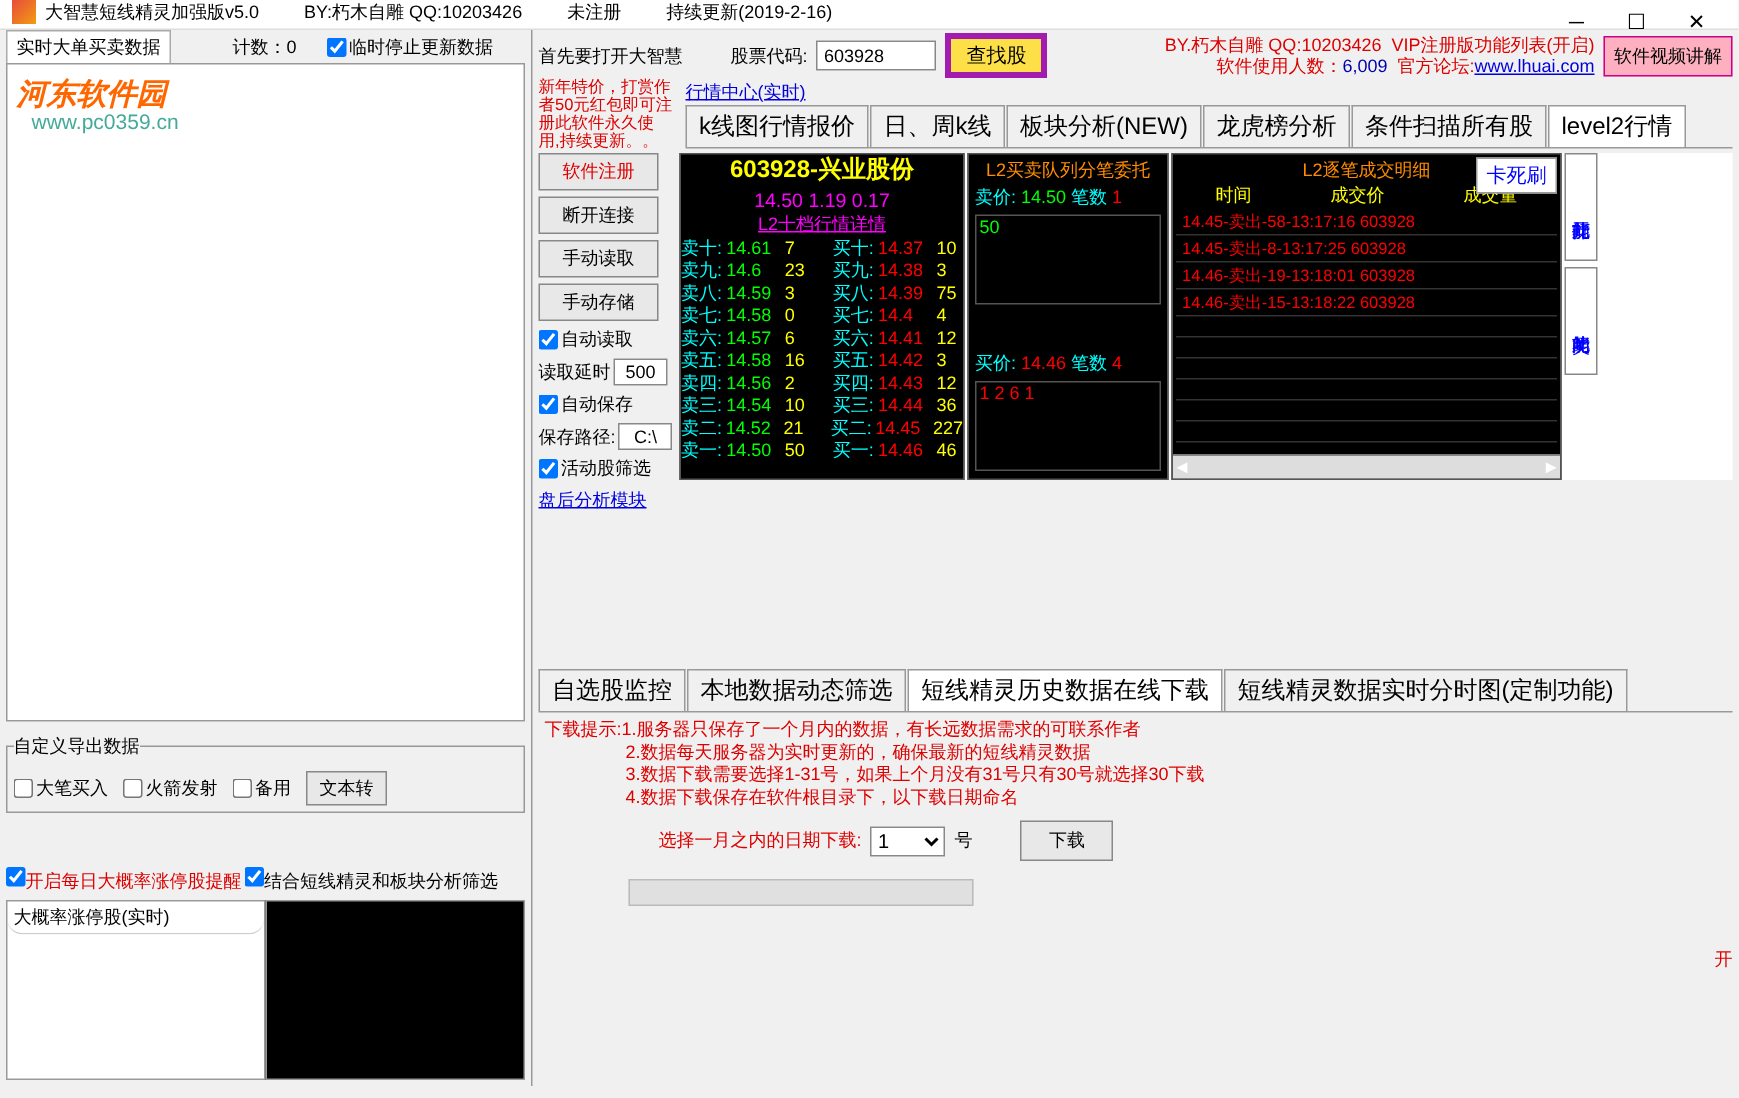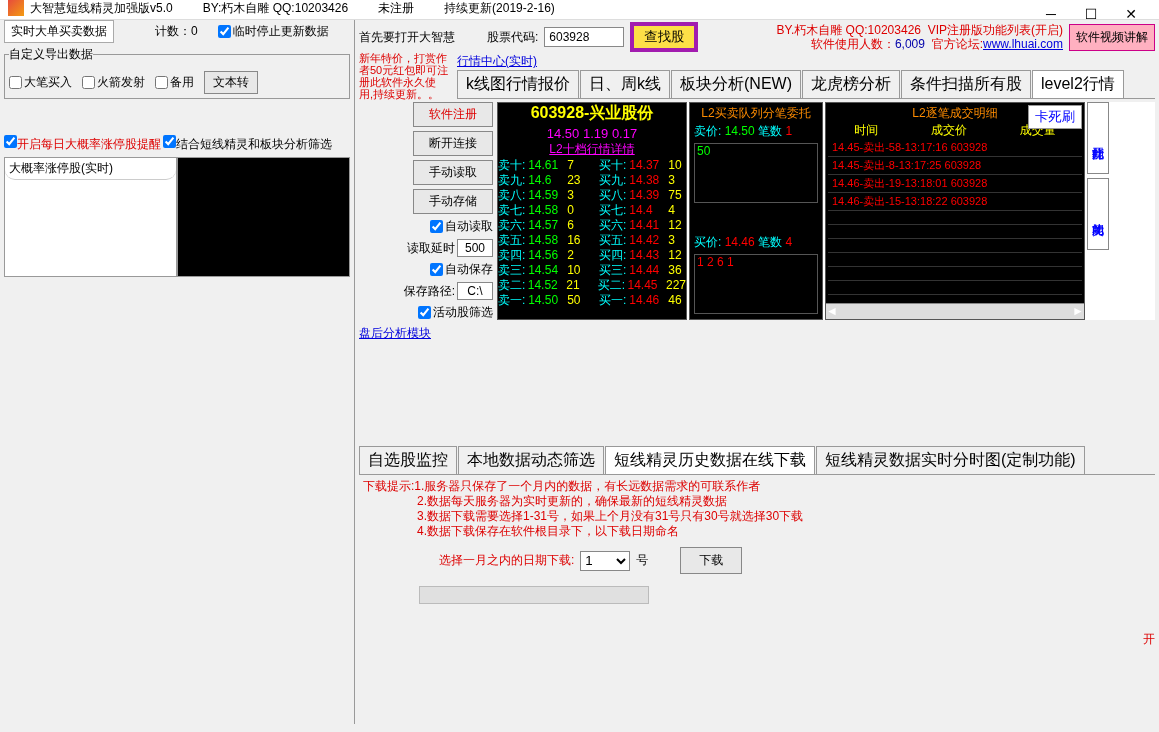--- a/index.html
+++ b/index.html
@@ -44,21 +44,21 @@
 .r-row1 .btn { background: #fde047; border: 4px solid #a21caf; padding: 2px 10px; cursor: pointer; }
 .red-text { color: #d00; }
 .blue-link { color: #00d; text-decoration: underline; cursor: pointer; }
 .r-row1 .right-info { margin-left: auto; text-align: right; font-size: 12px; line-height: 14px; }
 .pink-btn { background: #ffb0c0; border: 1px solid #c08; padding: 4px 6px; cursor: pointer; font-size: 12px; }
 
 .r-row2 { display: flex; align-items: center; gap: 8px; margin-top: 2px; }
 .red-promo { color: #d00; font-size: 11px; line-height: 12px; width: 90px; }
 
 .content-row { display: flex; gap: 4px; margin-top: 2px; }
-.ctrl-col { width: 90px; display: flex; flex-direction: column; gap: 4px; align-items: flex-end; margin-left: 44px; }
+.ctrl-col { width: 90px; display: flex; flex-direction: column; gap: 4px; align-items: flex-start; }
 .ctrl-col .btn { width: 80px; background: #e8e8e8; border: 1px solid #888; padding: 3px 0; text-align: center; cursor: pointer; font-size: 12px; }
 .ctrl-col .red-btn { color: #d00; }
 .ctrl-col .chk-row { display: flex; align-items: center; gap: 2px; font-size: 12px; }
 .ctrl-col .inp-row { display: flex; align-items: center; gap: 2px; font-size: 12px; }
 .ctrl-col input[type=text] { width: 36px; border: 1px solid #888; height: 18px; font-size: 12px; text-align: center; }
 
 .quote-area { flex: 1; }
 .tabs { display: flex; border-bottom: 1px solid #999; font-size: 16px; }
 .tab { padding: 3px 8px; border: 1px solid #999; border-bottom: none; background: #f0f0f0; margin-right: 1px; cursor: pointer; }
 .tab.active { background: #fff; }
@@ -127,20 +127,24 @@
 
   <div class="left-col">
     <div class="left-top">
       <div class="tab">实时大单买卖数据</div>
       <span class="count"><span>计数：</span><span>0</span></span>
       <label class="chk">
           <input type="checkbox" checked="" style="">
           <span>临时停止更新数据</span>
         </label>
     </div>
+    <div class="left-list1">
+      <div class="watermark">河东软件园</div>
+      <div class="watermark2">www.pc0359.cn</div>
+    </div>
 
     <fieldset class="export-group">
       <legend>自定义导出数据</legend>
       <div class="export-row">
         <label>
             <input type="checkbox" style="">
             <span>大笔买入</span>
           </label>
         <label>
             <input type="checkbox" style="">

